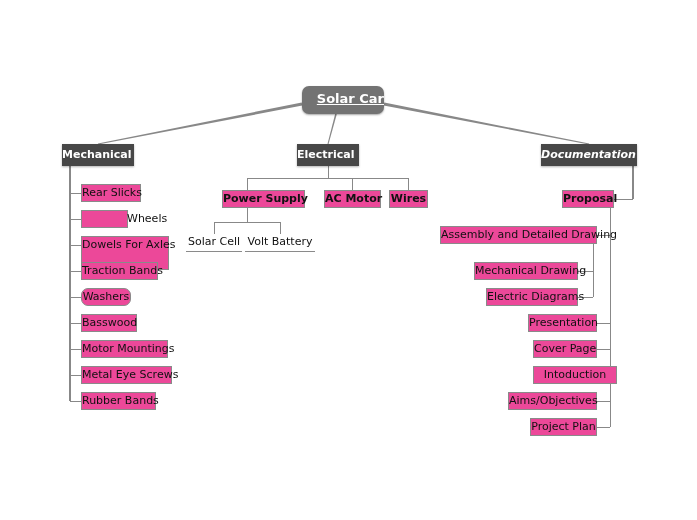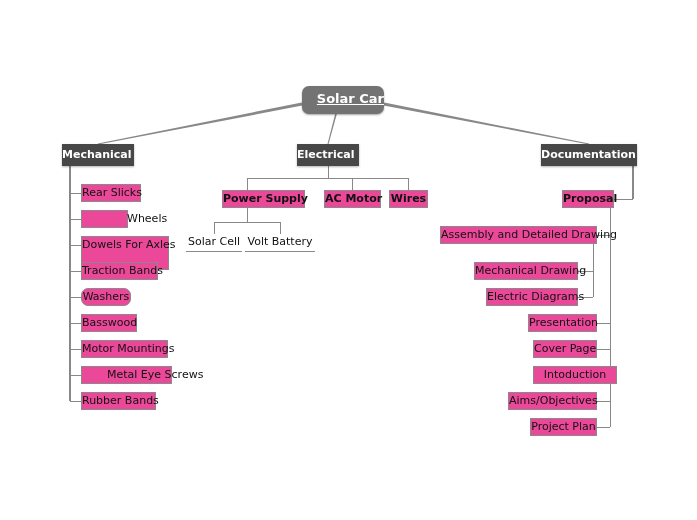--- a/index.html
+++ b/index.html
@@ -103,29 +103,29 @@
     </svg>
 <div class="node n-root" style="left: 302px; top: 86px; width: 82px; height: 28px;">Solar Car</div>
     <div class="node n-l2" style="left: 62px; top: 144px; width: 72px; height: 22px;">Mechanical</div>
     <div class="node n-box" style="left: 81px; top: 184px; width: 60px; height: 18px;">Rear Slicks</div>
     <div class="node n-box" style="left: 81px; top: 210px; width: 43px; height: 18px; padding-left: 45px;">Wheels</div>
     <div class="node n-box" style="left: 81px; top: 236px; width: 88px; height: 34px;">Dowels For Axles</div>
     <div class="node n-box" style="left: 81px; top: 262px; width: 77px; height: 18px;">Traction Bands</div>
     <div class="node n-box" style="left: 81px; top: 288px; width: 50px; height: 18px; border-radius: 7px;">Washers</div>
     <div class="node n-box" style="left: 81px; top: 314px; width: 56px; height: 18px;">Basswood</div>
     <div class="node n-box" style="left: 81px; top: 340px; width: 87px; height: 18px;">Motor Mountings</div>
-    <div class="node n-box" style="left: 81px; top: 366px; width: 91px; height: 18px; padding-left: 25px;">Metal Eye Screws</div>
+    <div class="node n-box" style="left: 81px; top: 366px; width: 91px; height: 18px;">Metal Eye Screws</div>
     <div class="node n-box" style="left: 81px; top: 392px; width: 75px; height: 18px;">Rubber Bands</div>
     <div class="node n-l2" style="left: 297px; top: 144px; width: 62px; height: 22px;">Electrical</div>
     <div class="node n-box bold" style="left: 222px; top: 190px; width: 83px; height: 18px;">Power Supply</div>
     <div class="node n-ul" style="left: 186px; top: 234px; width: 56px; height: 18px;">Solar Cell</div>
     <div class="node n-ul" style="left: 245px; top: 234px; width: 70px; height: 18px;">Volt Battery</div>
     <div class="node n-box bold" style="left: 324px; top: 190px; width: 57px; height: 18px;">AC Motor</div>
     <div class="node n-box bold" style="left: 389px; top: 190px; width: 39px; height: 18px;">Wires</div>
-    <div class="node n-l2" style="left: 541px; top: 144px; width: 96px; height: 22px;">Documentation</div>
+    <div class="node n-l2" style="left: 541px; top: 144px; width: 96px; height: 22px; font-style: italic;">Documentation</div>
     <div class="node n-box bold" style="left: 562px; top: 190px; width: 52px; height: 18px;">Proposal</div>
     <div class="node n-box" style="left: 440px; top: 226px; width: 157px; height: 18px;">Assembly and Detailed Drawing</div>
     <div class="node n-box" style="left: 474px; top: 262px; width: 104px; height: 18px;">Mechanical Drawing</div>
     <div class="node n-box" style="left: 486px; top: 288px; width: 92px; height: 18px;">Electric Diagrams</div>
     <div class="node n-box" style="left: 528px; top: 314px; width: 69px; height: 18px;">Presentation</div>
     <div class="node n-box" style="left: 533px; top: 340px; width: 64px; height: 18px;">Cover Page</div>
     <div class="node n-box" style="left: 533px; top: 366px; width: 84px; height: 18px;">Intoduction</div>
     <div class="node n-box" style="left: 508px; top: 392px; width: 89px; height: 18px;">Aims/Objectives</div>
     <div class="node n-box" style="left: 530px; top: 418px; width: 67px; height: 18px;">Project Plan</div>
   </div>

